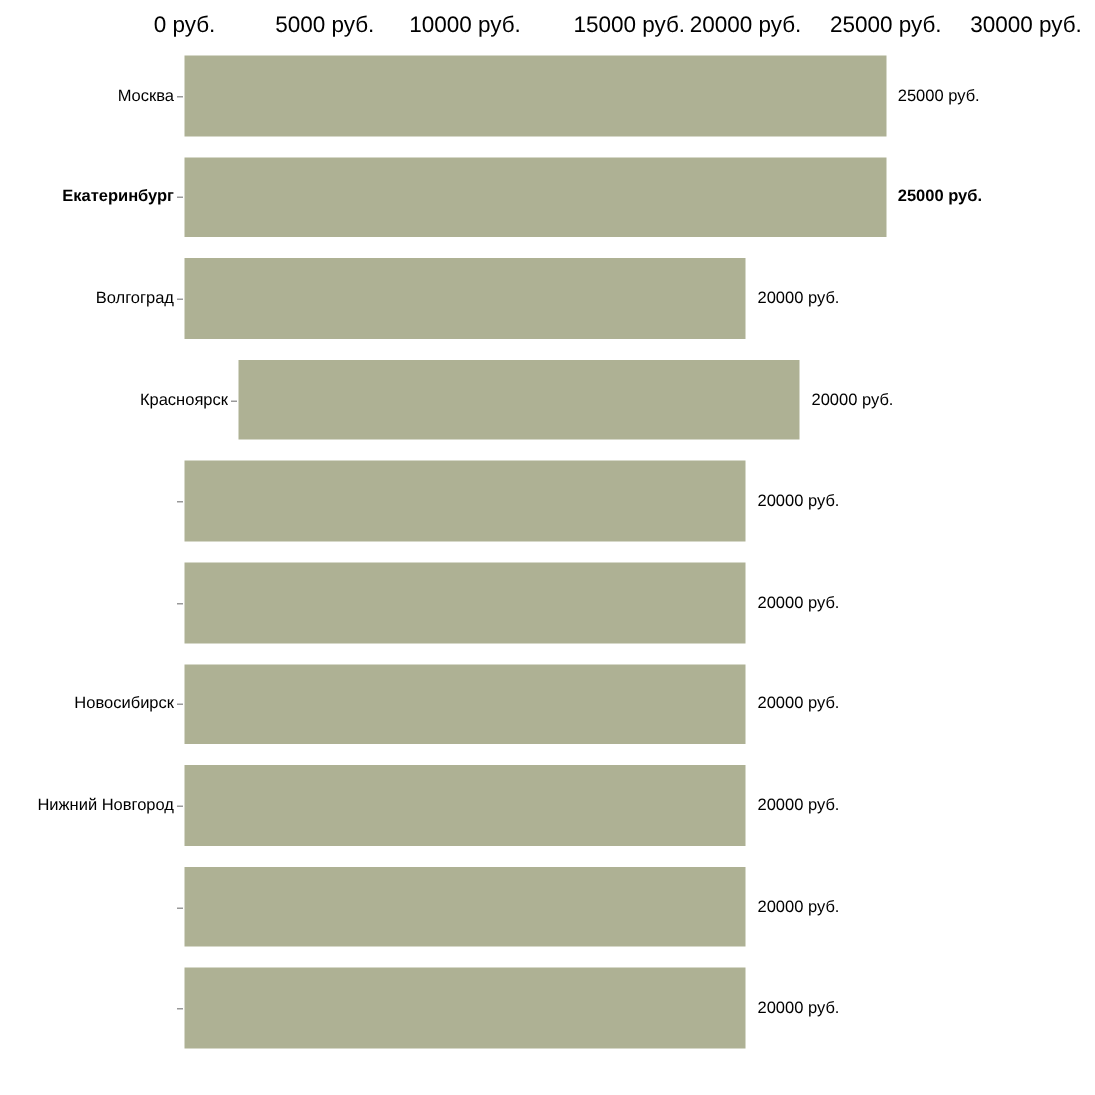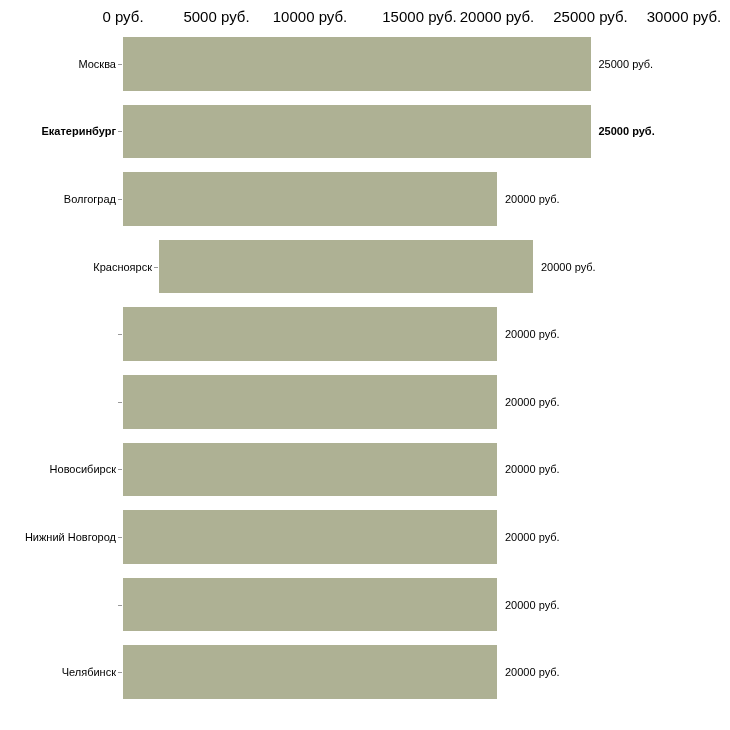--- a/index.html
+++ b/index.html
@@ -159,20 +159,19 @@
         <div class="tick-mark" style="top: 33.8px;"></div>
         <div class="bar" style="width: 374px; height: 53.6px; top: 7px; background: rgb(174, 177, 148);"></div>
         <div class="bar-value" style="left: 497px; height: 67.6px;">20000 руб.</div>
       </div>
       <div class="row" style="top: 540.8px; height: 67.6px;">
         <div class="tick-mark" style="top: 33.8px;"></div>
         <div class="bar" style="width: 374px; height: 53.6px; top: 7px; background: rgb(174, 177, 148);"></div>
         <div class="bar-value" style="left: 497px; height: 67.6px;">20000 руб.</div>
       </div>
       <div class="row" style="top: 608.4px; height: 67.6px;">
-        <div class="cat-label" style="height: 67.6px;">Челябинск</div>
         <div class="tick-mark" style="top: 33.8px;"></div>
         <div class="bar" style="width: 374px; height: 53.6px; top: 7px; background: rgb(174, 177, 148);"></div>
         <div class="bar-value" style="left: 497px; height: 67.6px;">20000 руб.</div>
       </div>
     </div>
 
 </div>
 
 </body></html>

